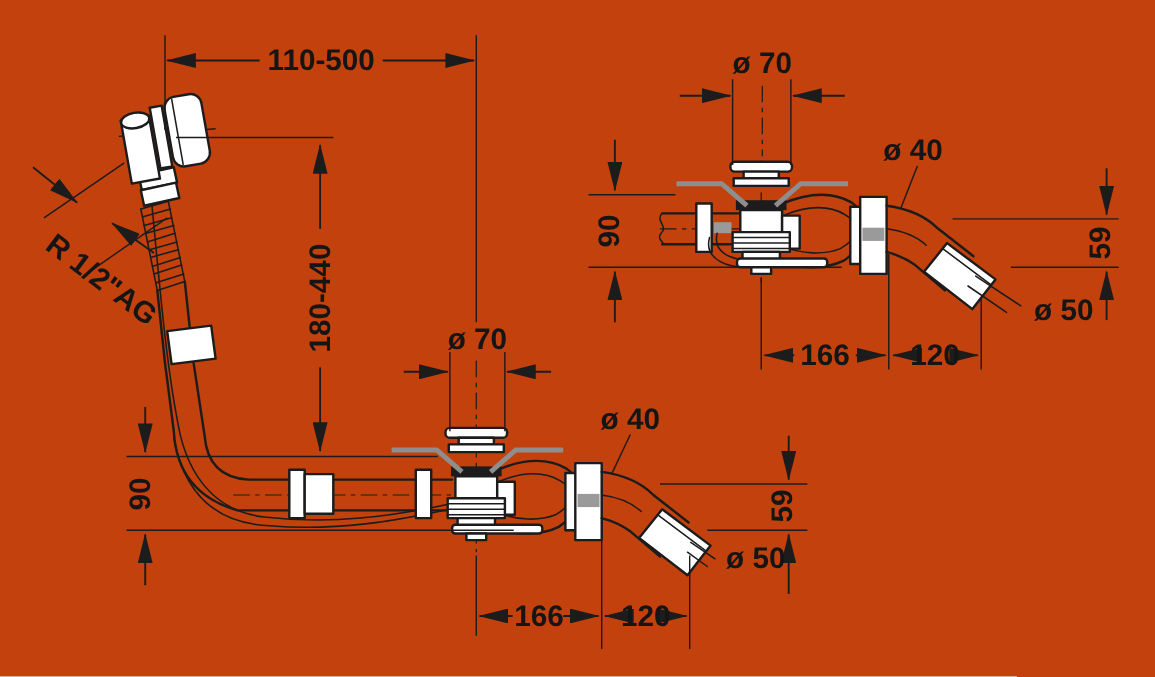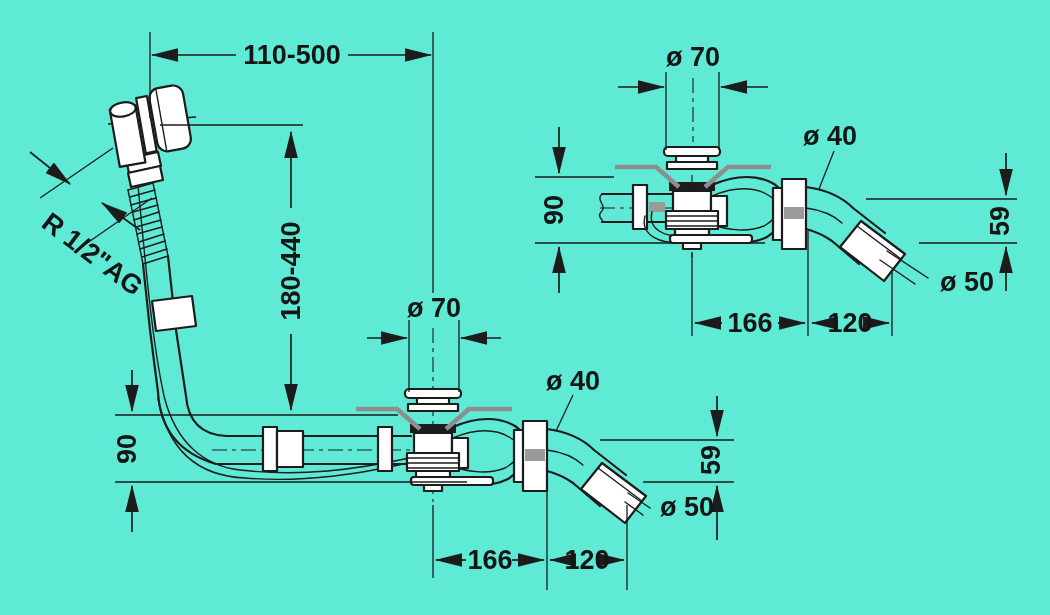--- a/index.html
+++ b/index.html
@@ -1,16 +1,16 @@
 <!DOCTYPE html>
 <html><head>
 <meta charset="utf-8">
 <style>
   html,body{margin:0;padding:0;background:#fff;}
-  .stage{position:relative;width:1050px;height:615px;background:#5eead4;overflow:hidden;}
+  .stage{position:relative;width:1050px;height:615px;background:#c2410c;overflow:hidden;}
   svg{display:block;}
   
   .o  {stroke:#1c1c1c;stroke-width:2.2;fill:none;stroke-linecap:round;stroke-linejoin:round;}
   .o1 {stroke:#1c1c1c;stroke-width:1.4;fill:none;stroke-linecap:round;stroke-linejoin:round;}
   .ow {stroke:#1c1c1c;stroke-width:2.2;fill:#fff;stroke-linejoin:round;}
   .d  {stroke:#1c1c1c;stroke-width:1.7;fill:none;}
   .r  {stroke:#1c1c1c;stroke-width:1.3;fill:none;}
   .cl {stroke:#1c1c1c;stroke-width:1.1;fill:none;stroke-dasharray:15 5 4 5;}
   .tub{stroke:#8e8e8e;stroke-width:4.5;fill:none;stroke-linejoin:miter;}
   .blk{fill:#1c1c1c;stroke:none;}

